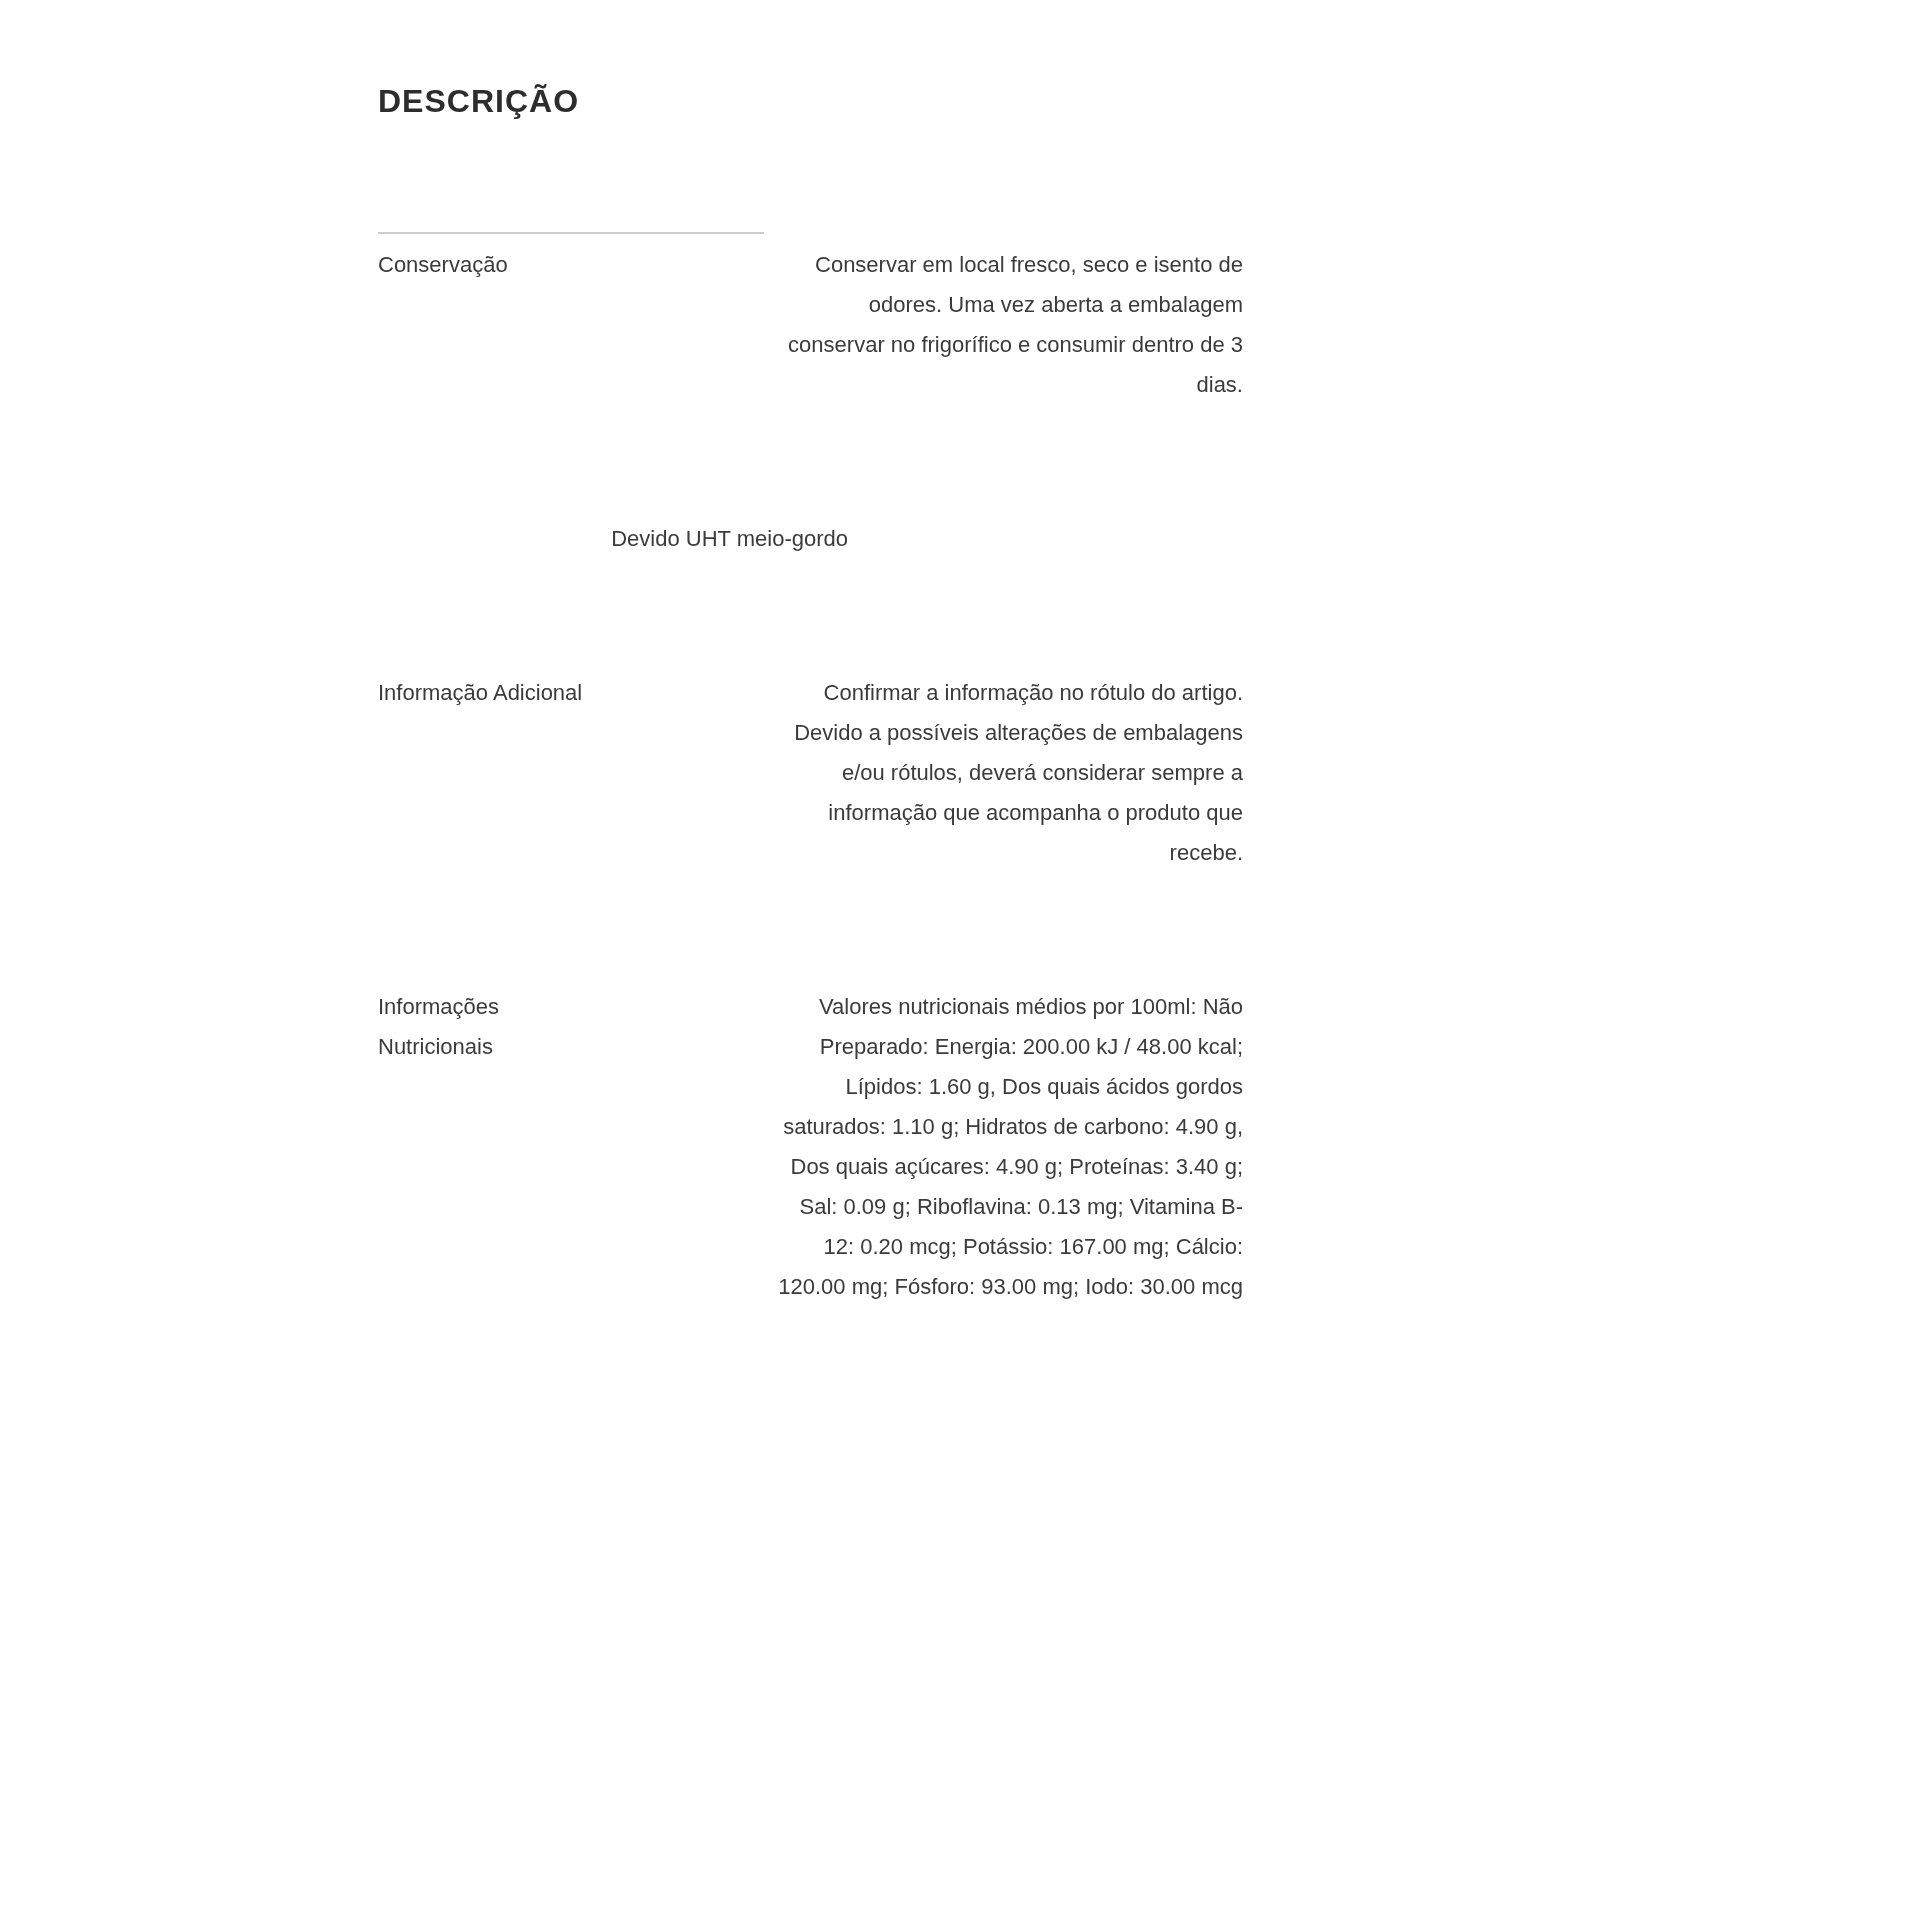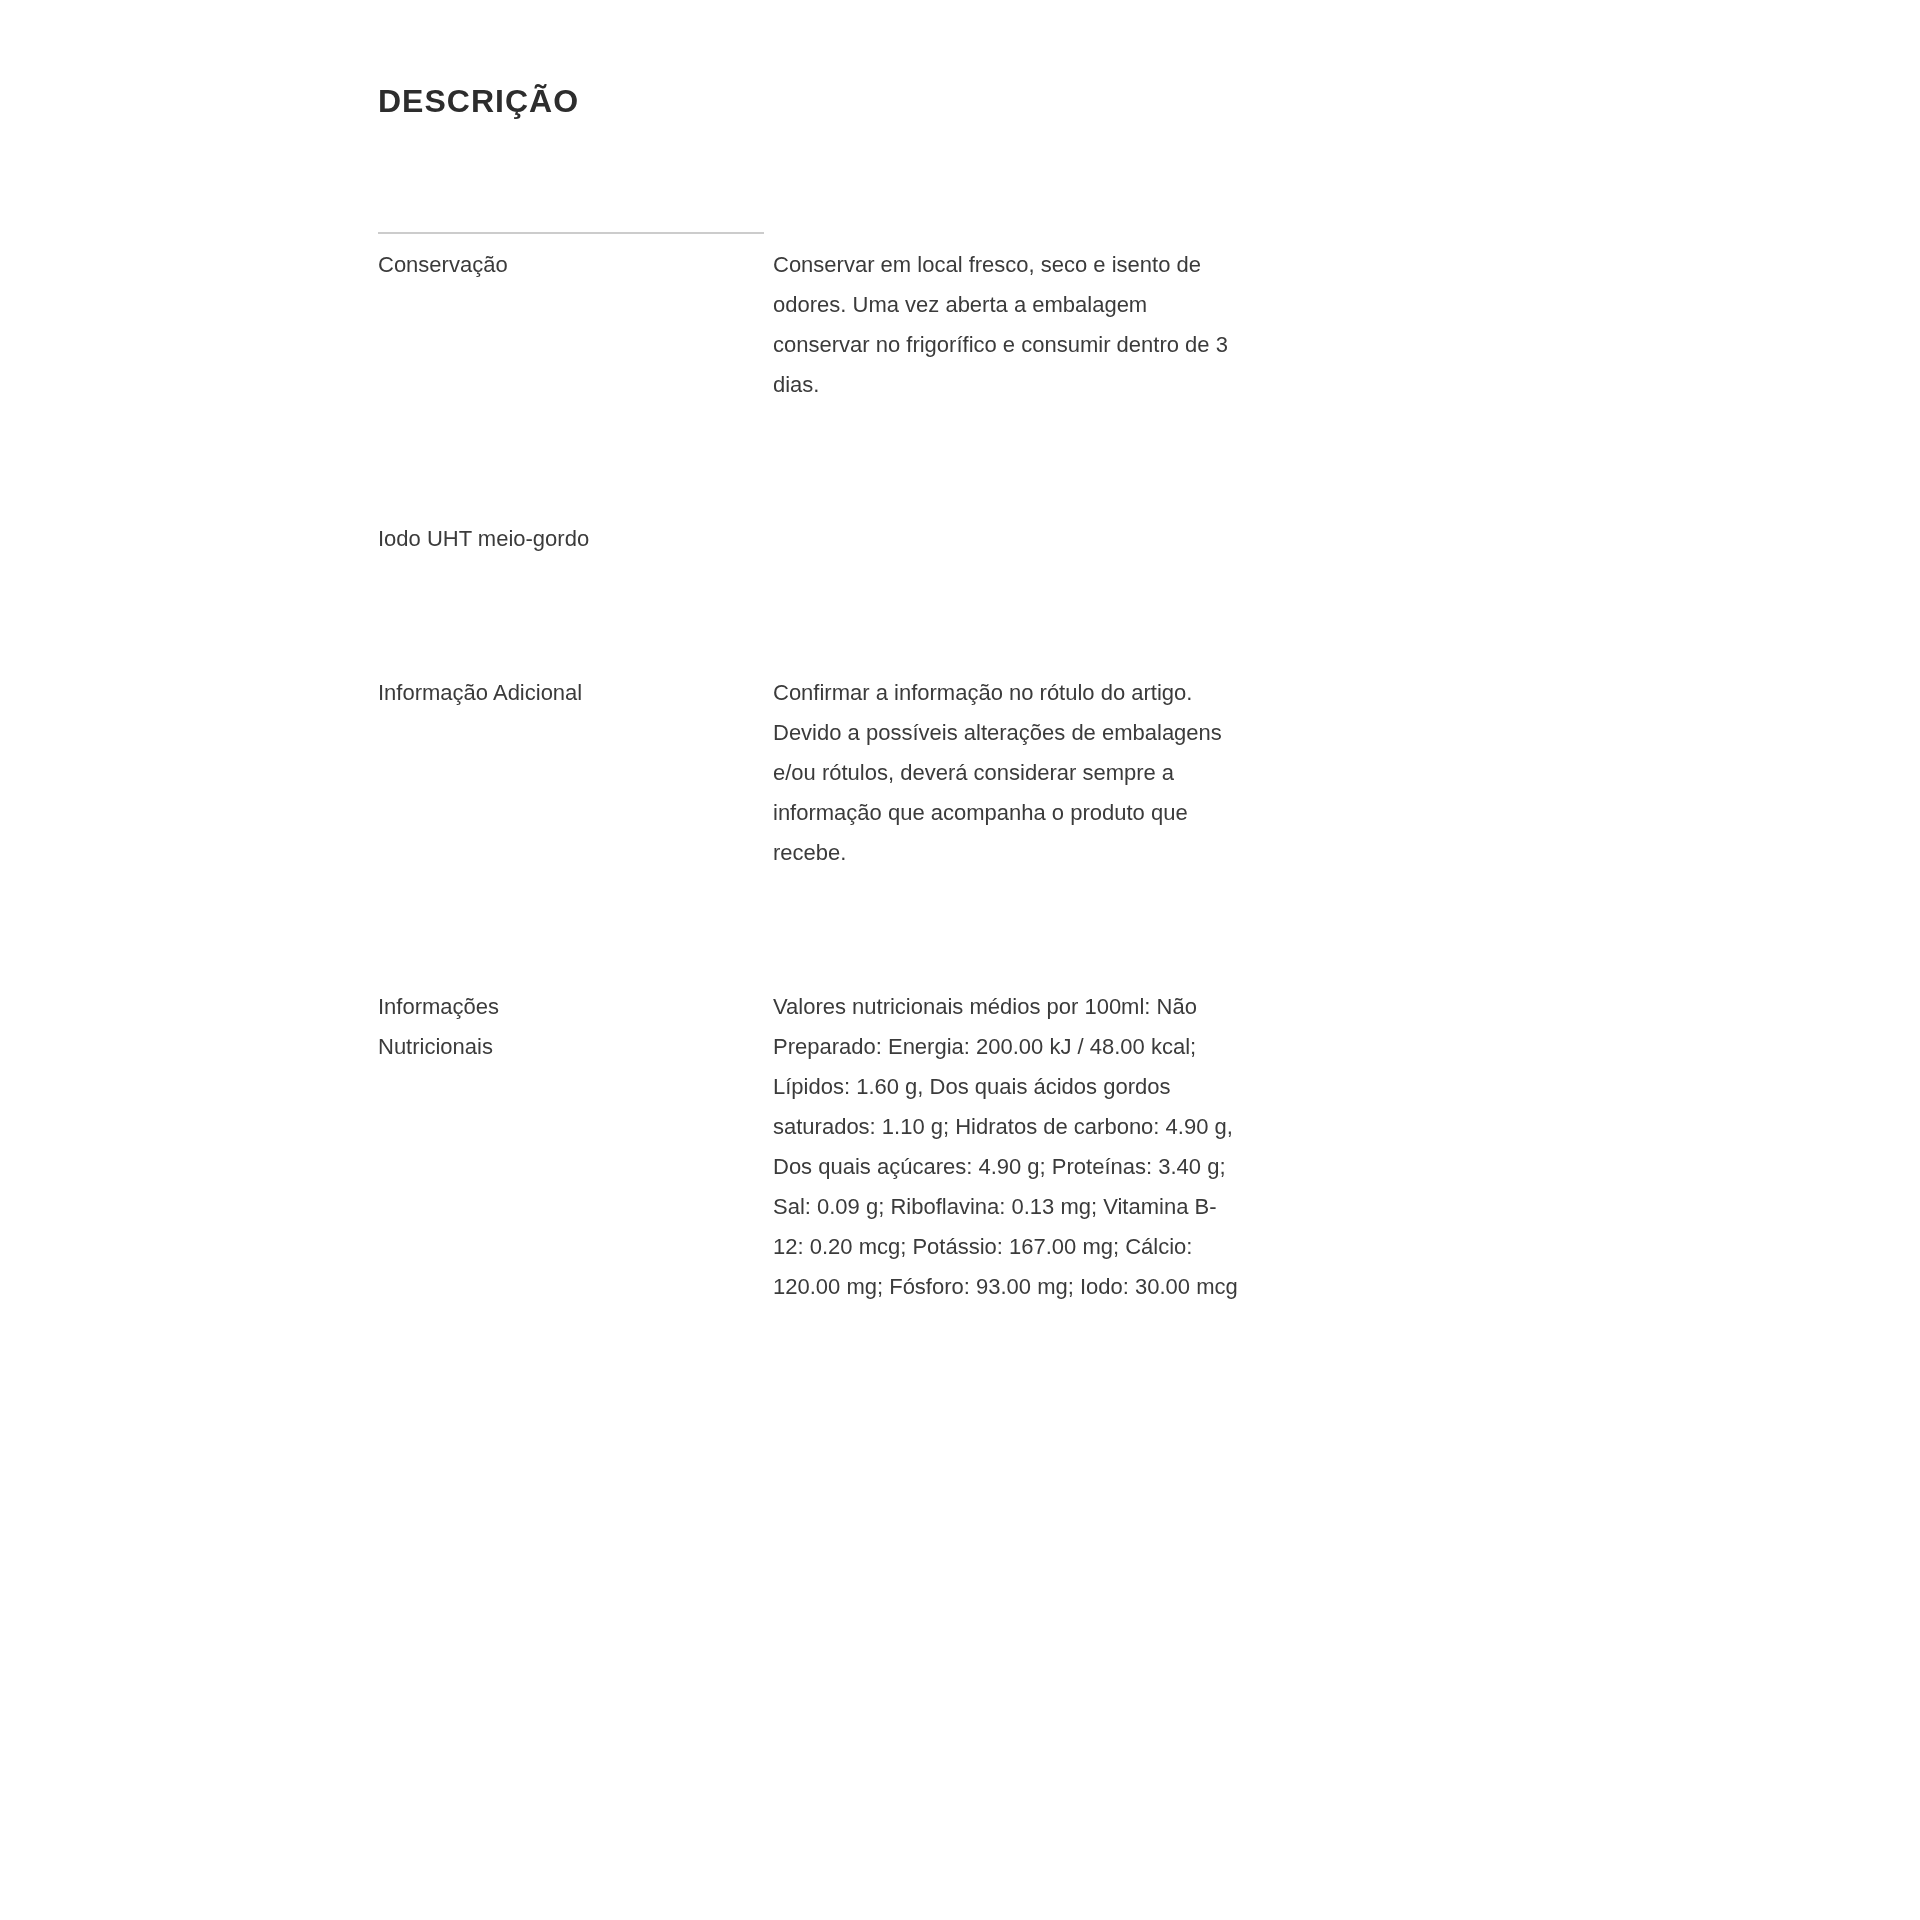--- a/index.html
+++ b/index.html
@@ -52,20 +52,21 @@
     white-space: pre-line;
   }
   .label {
     flex: 0 0 395px;
     width: 395px;
     padding-right: 20px;
     box-sizing: border-box;
   }
   .value {
     width: 470px;
+    text-align: right;
   }
 </style>
 </head>
 <body>
 
 <div class="page">
   <div class="content">
 
     <div class="section-title">DESCRIÇÃO</div>
 
@@ -75,21 +76,21 @@
 
       <div class="row">
         <div class="cell label">Conservação</div>
         <div class="cell value">Conservar em local fresco, seco e isento de
 odores. Uma vez aberta a embalagem
 conservar no frigorífico e consumir dentro de 3
 dias.</div>
       </div>
 
       <div class="row">
-        <div class="cell value">Iodo UHT meio-gordo</div>
+        <div class="cell value">Devido UHT meio-gordo</div>
       </div>
 
       <div class="row">
         <div class="cell label">Informação Adicional</div>
         <div class="cell value">Confirmar a informação no rótulo do artigo.
 Devido a possíveis alterações de embalagens
 e/ou rótulos, deverá considerar sempre a
 informação que acompanha o produto que
 recebe.</div>
       </div>

